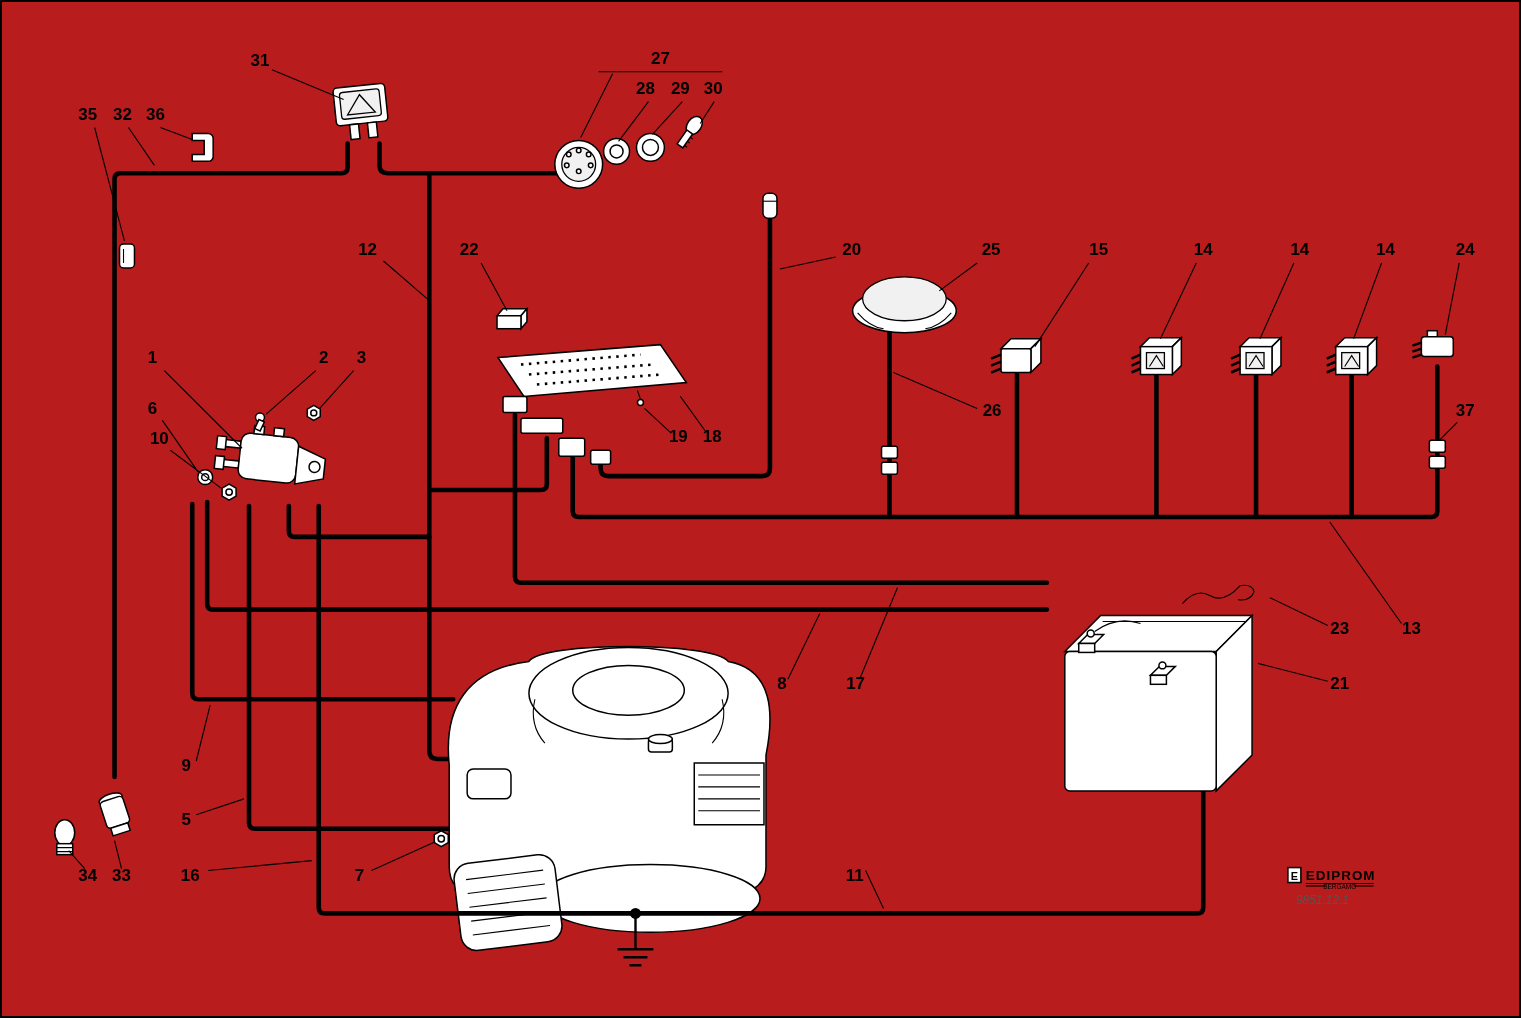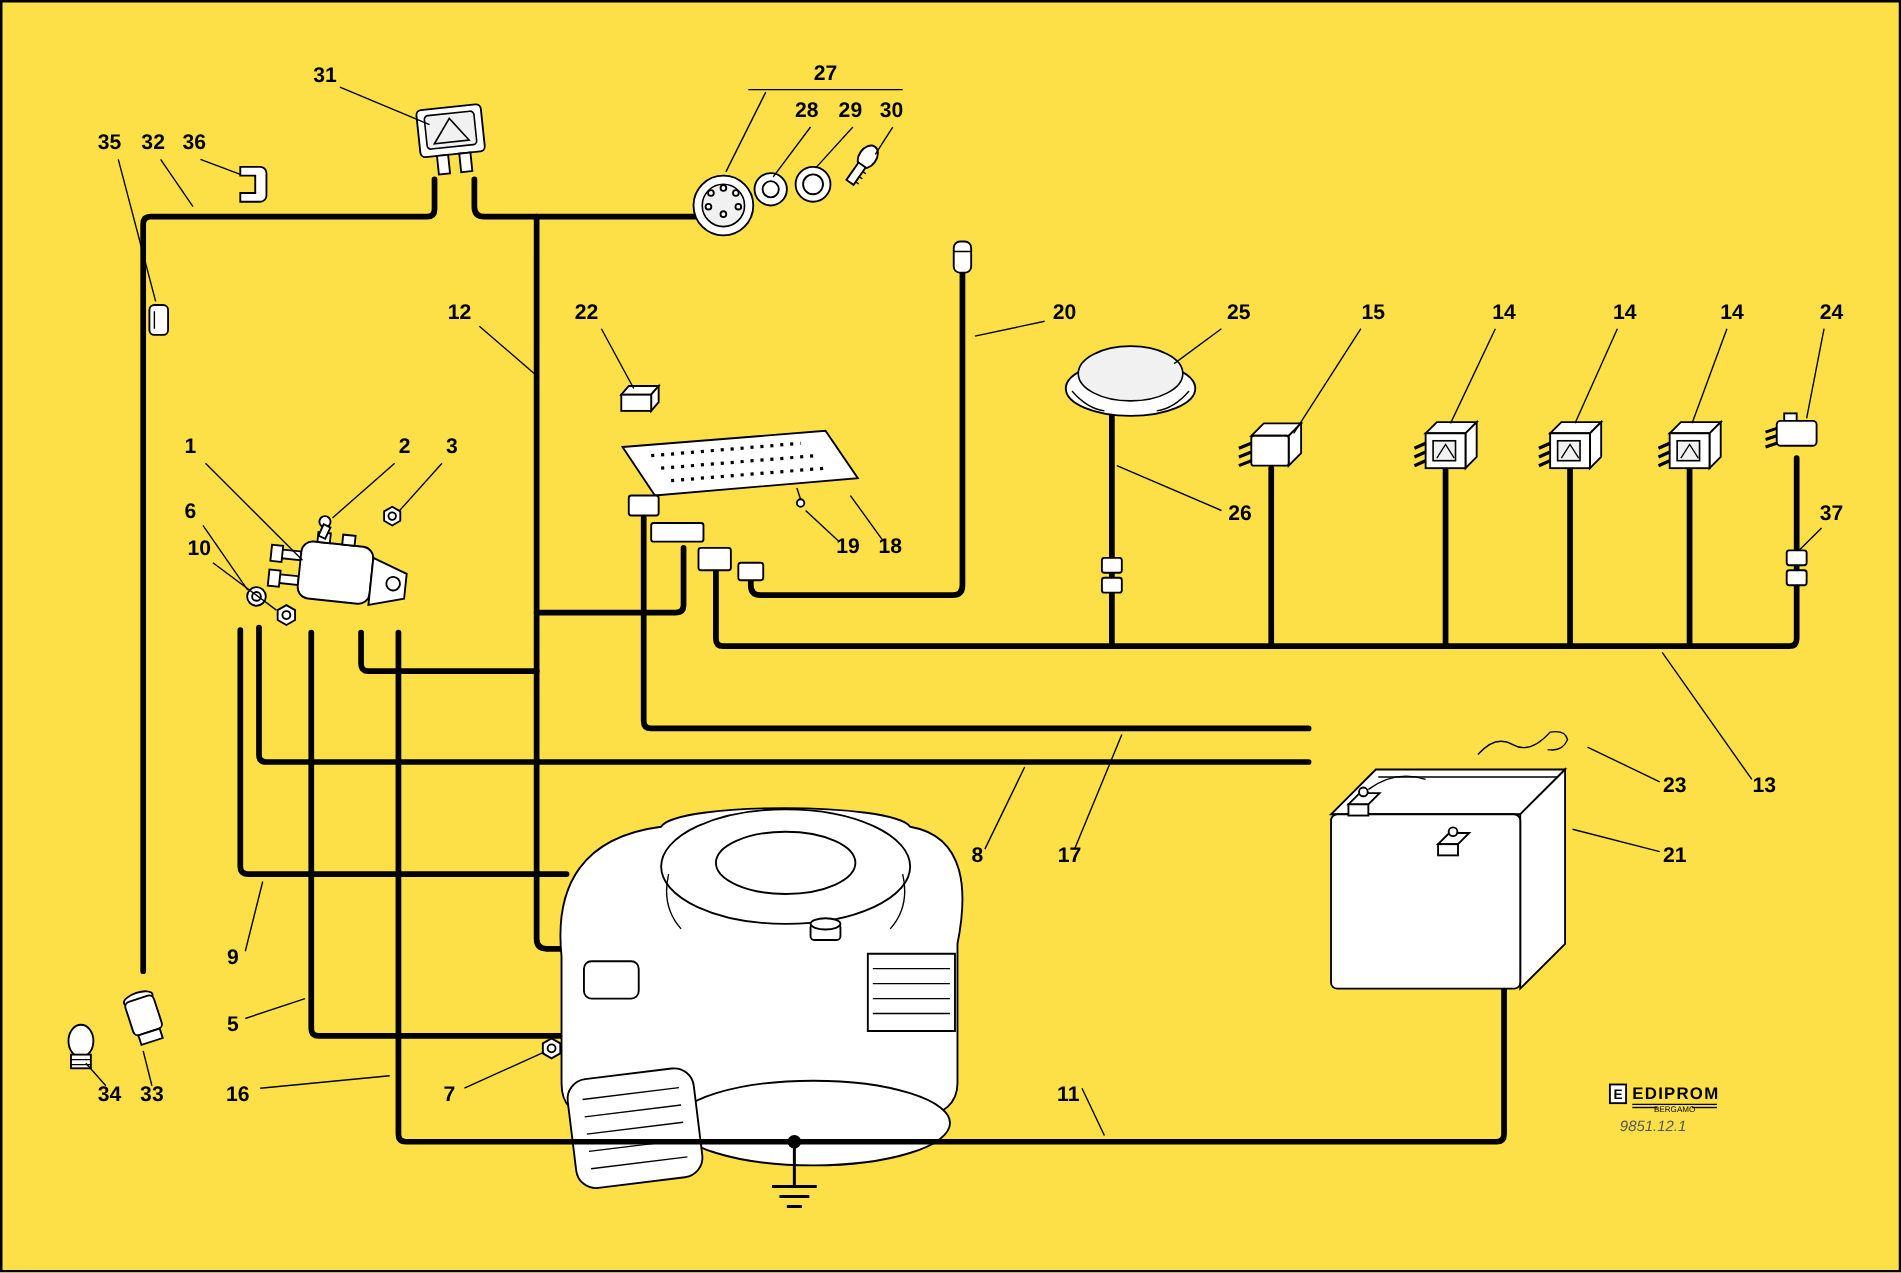--- a/index.html
+++ b/index.html
@@ -1,18 +1,18 @@
 <!DOCTYPE html>
 <html><head>
 <meta charset="utf-8">
 <style>
   html,body { margin:0; padding:0; background:#ffffff; }
   .stage {
     position:relative; width:1521px; height:1018px;
-    background:#fde047; border:2px solid #000; box-sizing:border-box;
+    background:#b91c1c; border:2px solid #000; box-sizing:border-box;
     font-family:"Liberation Sans", sans-serif; overflow:hidden;
   }
   svg { display:block; width:100%; height:100%; }
   .callout { font-family:"Liberation Sans",sans-serif; font-weight:bold; font-size:17px; fill:#000; }
   .wire { fill:none; stroke:#000; stroke-width:4.6; stroke-linejoin:round; stroke-linecap:round; }
   .lead { fill:none; stroke:#000; stroke-width:1.1; }
   .thin { fill:none; stroke:#000; stroke-width:1.1; }
   .part { fill:#fff; stroke:#000; stroke-width:1.5; }
   .part2 { fill:#f1f1f1; stroke:#000; stroke-width:1.3; }
 </style>

